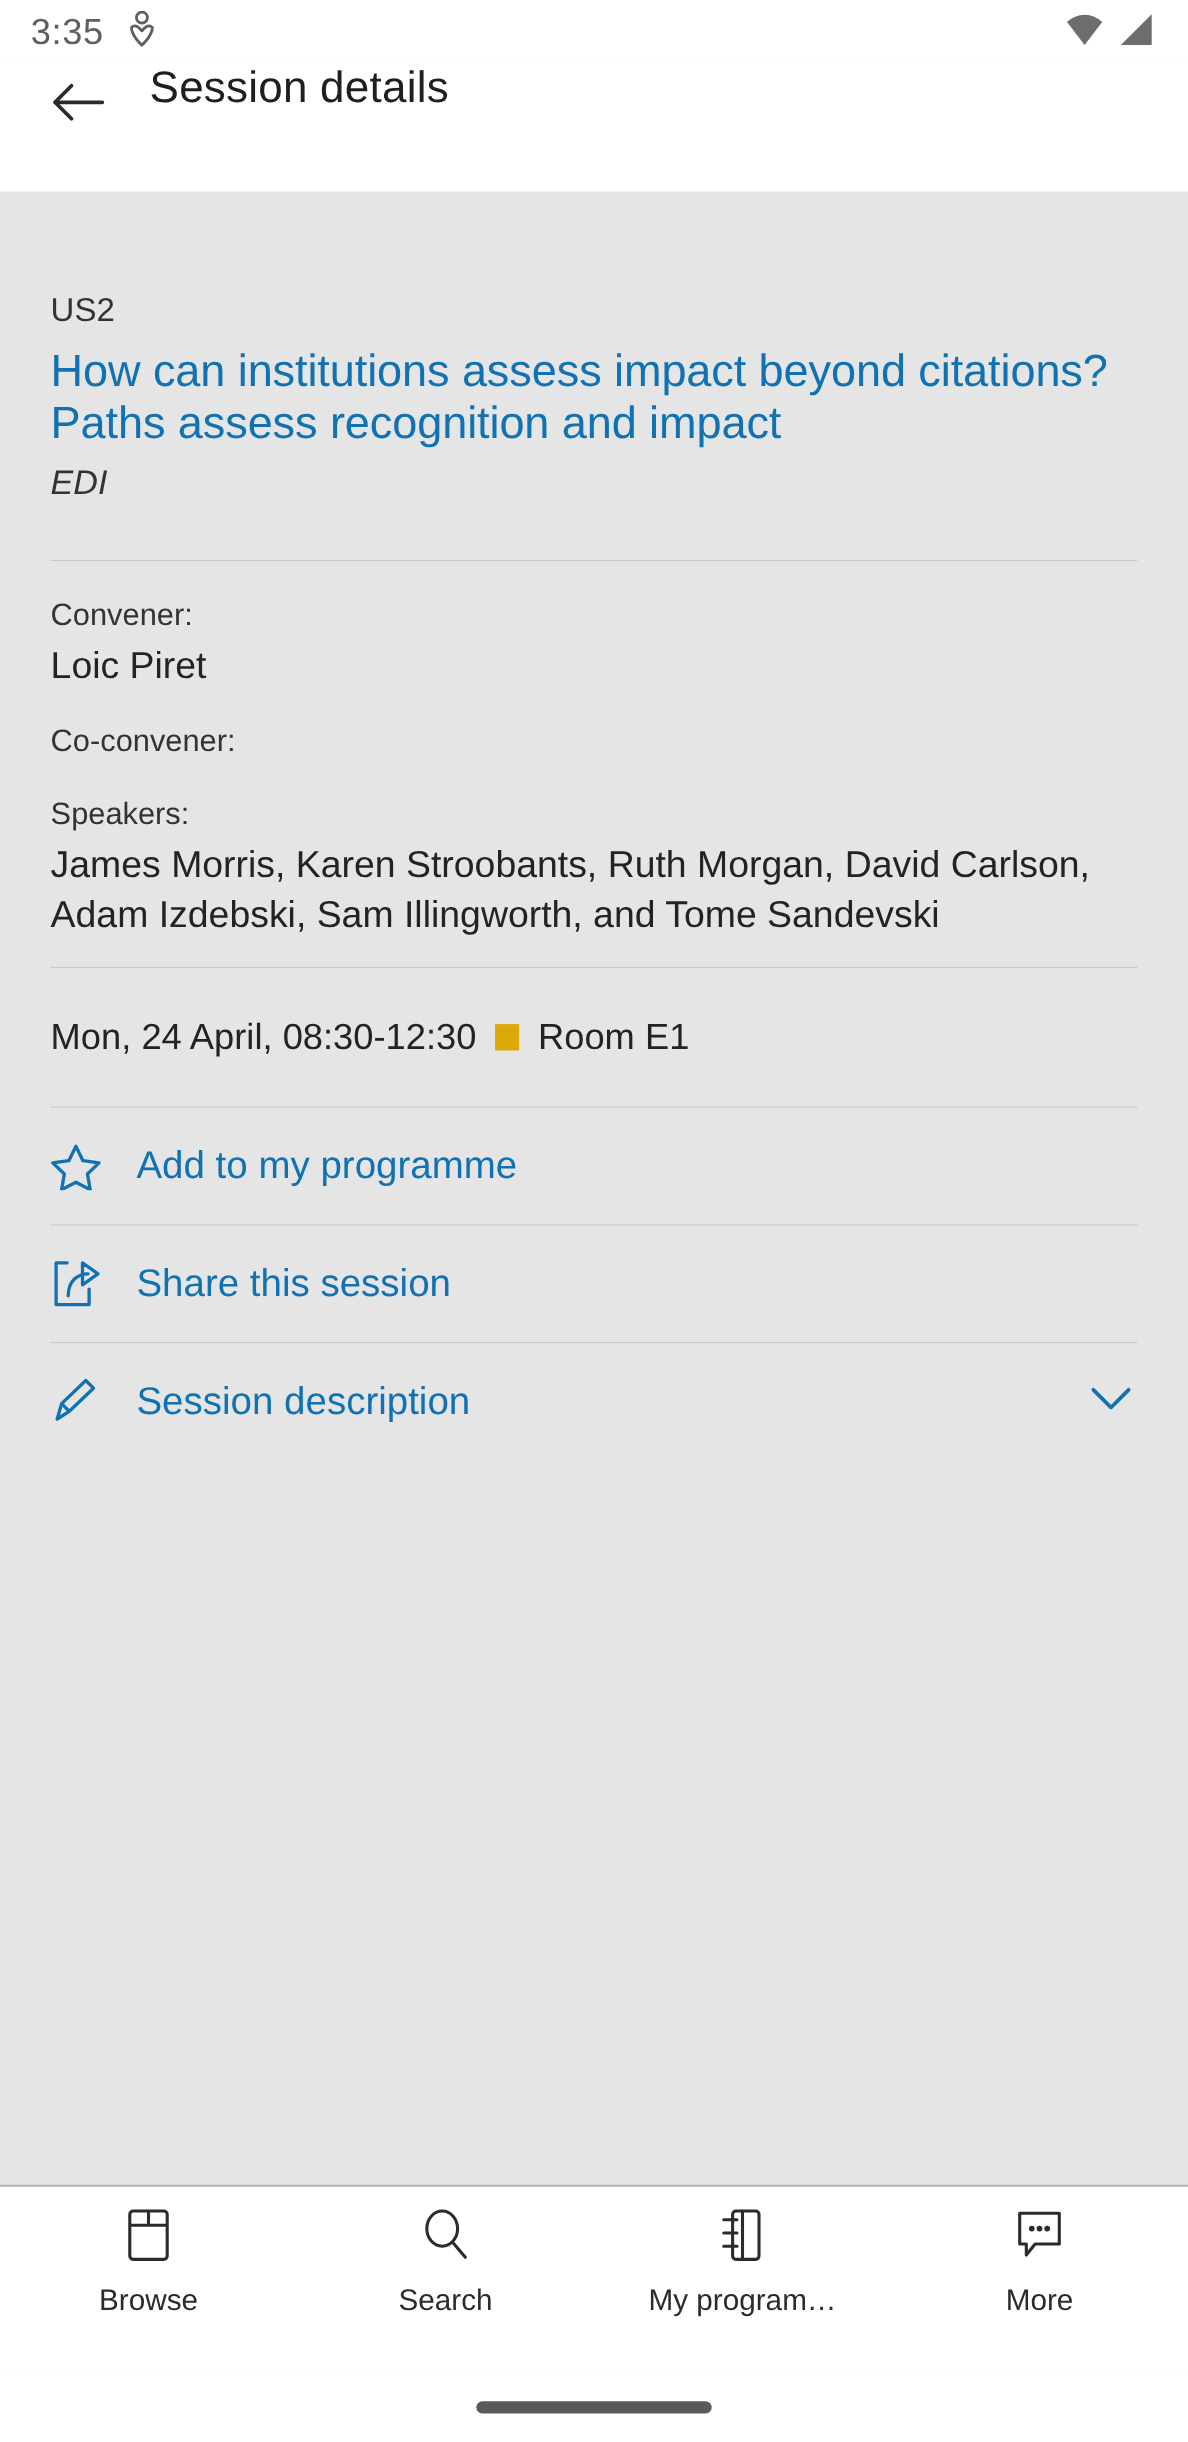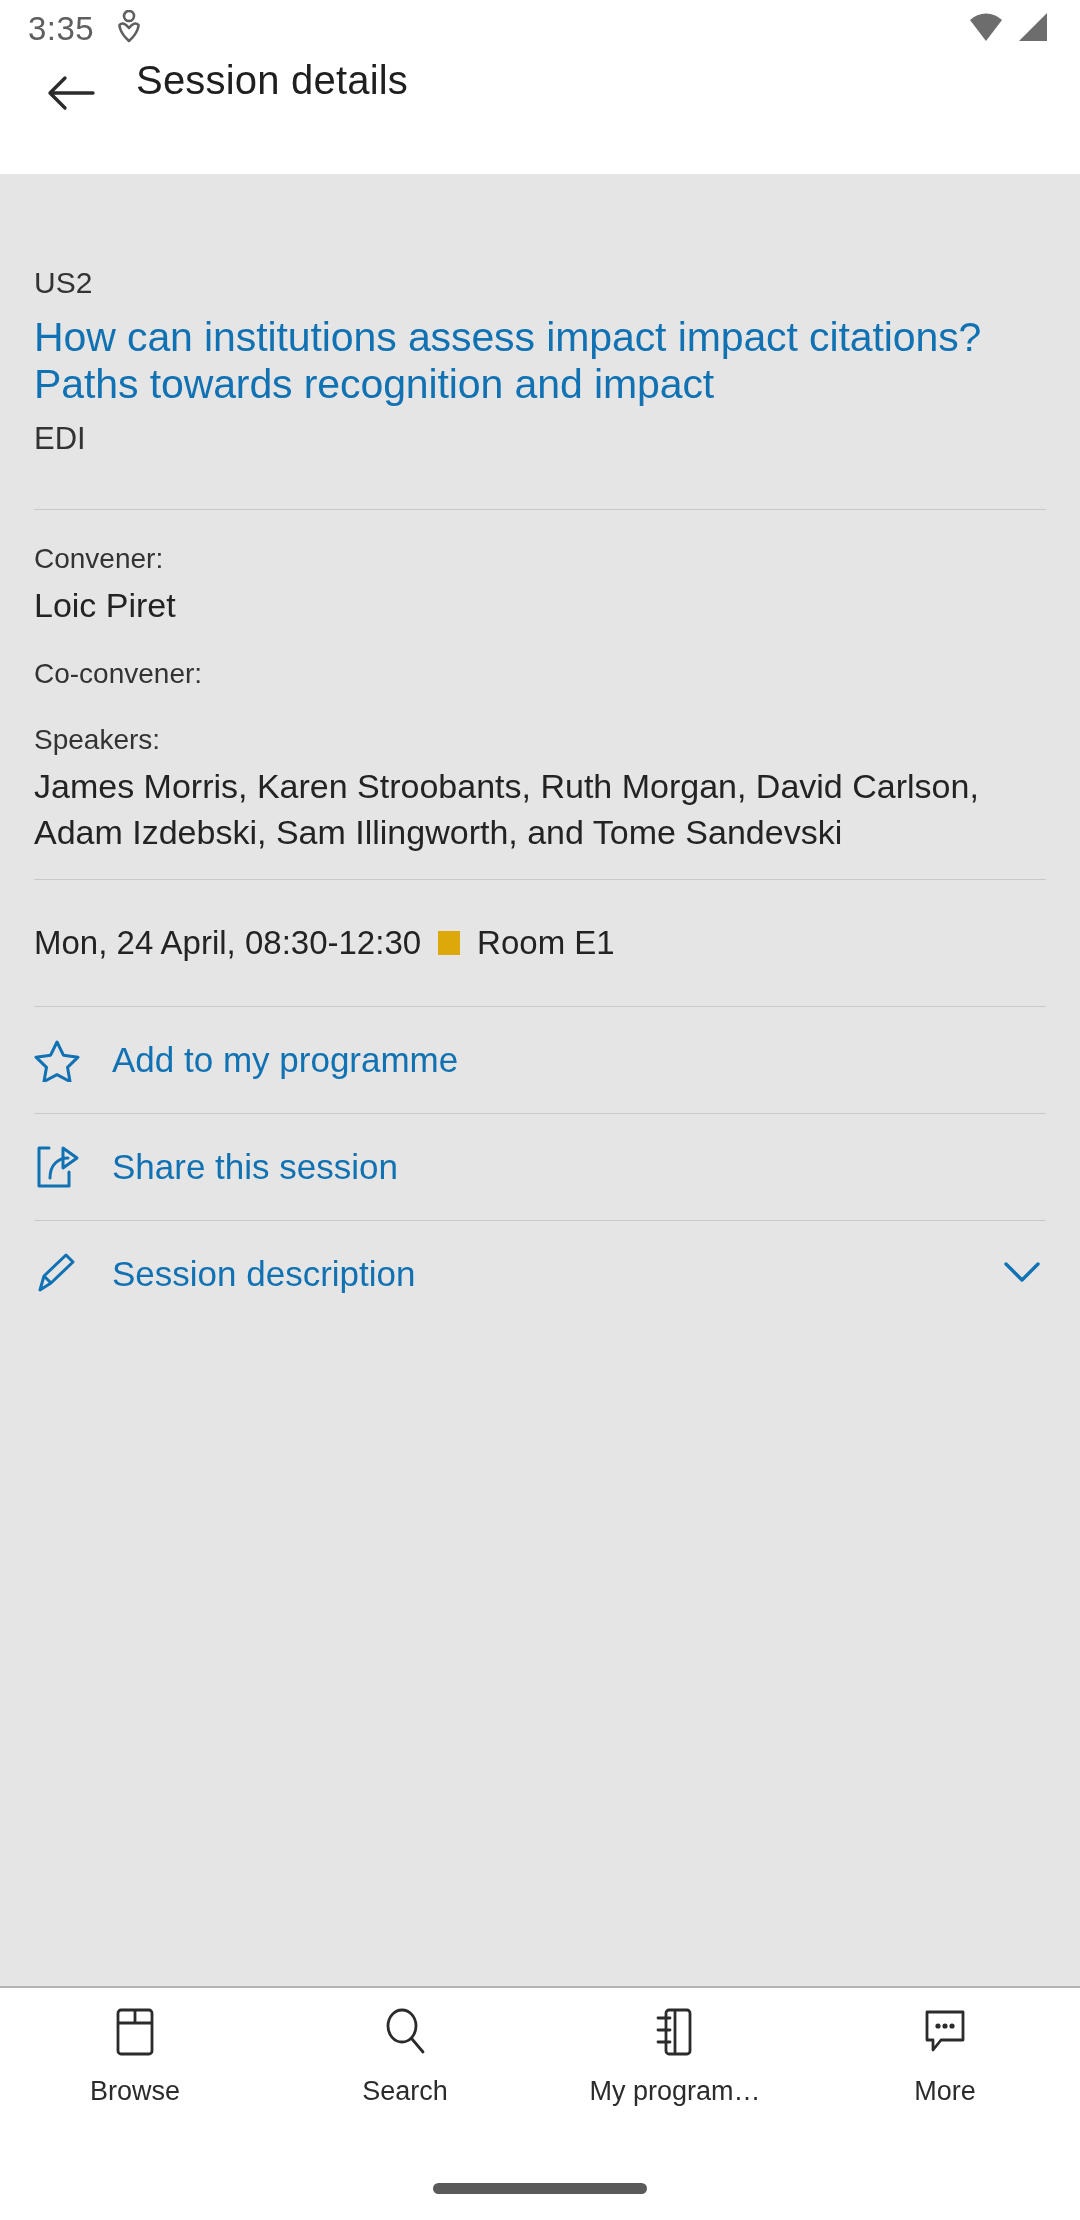--- a/index.html
+++ b/index.html
@@ -80,21 +80,21 @@
     color: #1f1f1f;
     margin-left: 28px;
     font-weight: 400;
     letter-spacing: 0.2px;
   }
 
   
   .content {
     flex: 1 1 auto;
     overflow: hidden;
-    padding: 0 34px;
+    padding: 0 46px;
     position: relative;
   }
 
   .spacer-top { height: 92px; }
 
   .session-code {
     font-size: 30px;
     color: #333333;
     margin-bottom: 14px;
   }
@@ -103,20 +103,21 @@
     line-height: 1.14;
     color: #1071b3;
     font-weight: 400;
     cursor: pointer;
     letter-spacing: -0.1px;
   }
   .session-tag {
     font-size: 31px;
     color: #333333;
     margin-top: 14px;
+    font-style: italic;
   }
 
   .divider {
     height: 1px;
     background: #c9c9c9;
     margin: 0;
   }
   .rule-1 { margin-top: 52px; }
 
   .people-block { padding: 28px 0 24px 0; }
@@ -257,21 +258,21 @@
       </span>
     </div>
     <div class="app-bar-title">Session details</div>
   </div>
 
   <div class="content">
 
     <div class="spacer-top"></div>
 
     <div class="session-code">US2</div>
-    <div class="session-title">How can institutions assess impact impact citations? Paths towards recognition and impact</div>
+    <div class="session-title">How can institutions assess impact beyond citations? Paths assess recognition and impact</div>
     <div class="session-tag">EDI</div>
 
     <div class="divider rule-1"></div>
 
     <div class="people-block">
       <div class="people-label">Convener:</div>
       <div class="people-value">Loic Piret</div>
       <div class="people-gap"></div>
       <div class="people-label">Co-convener:</div>
       <div class="people-gap"></div>

